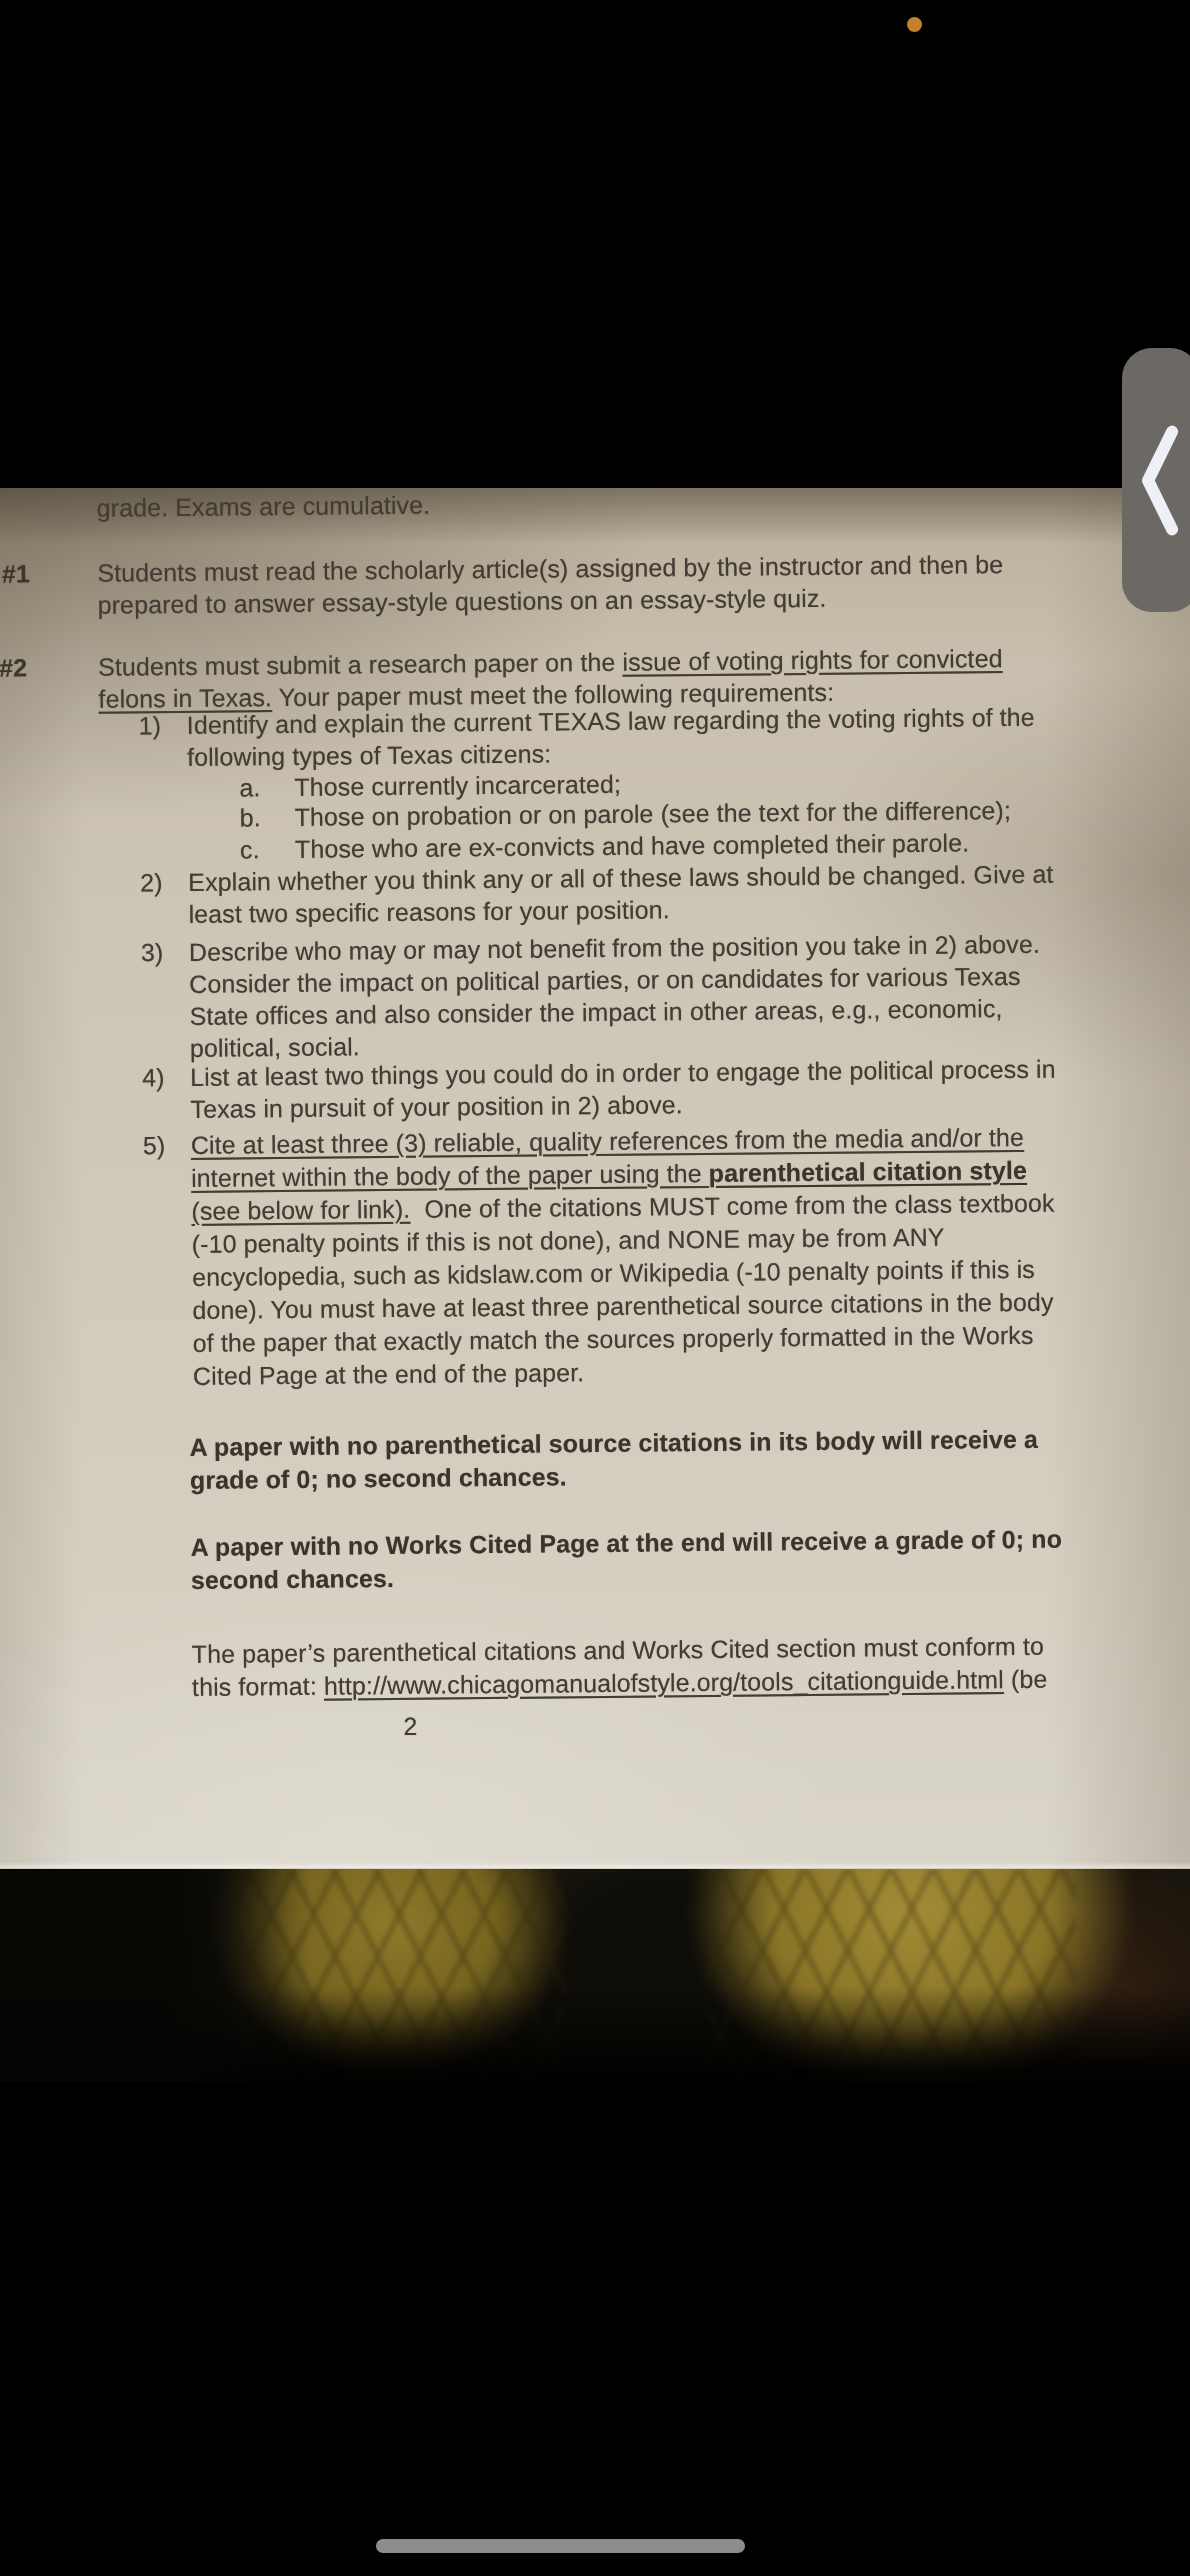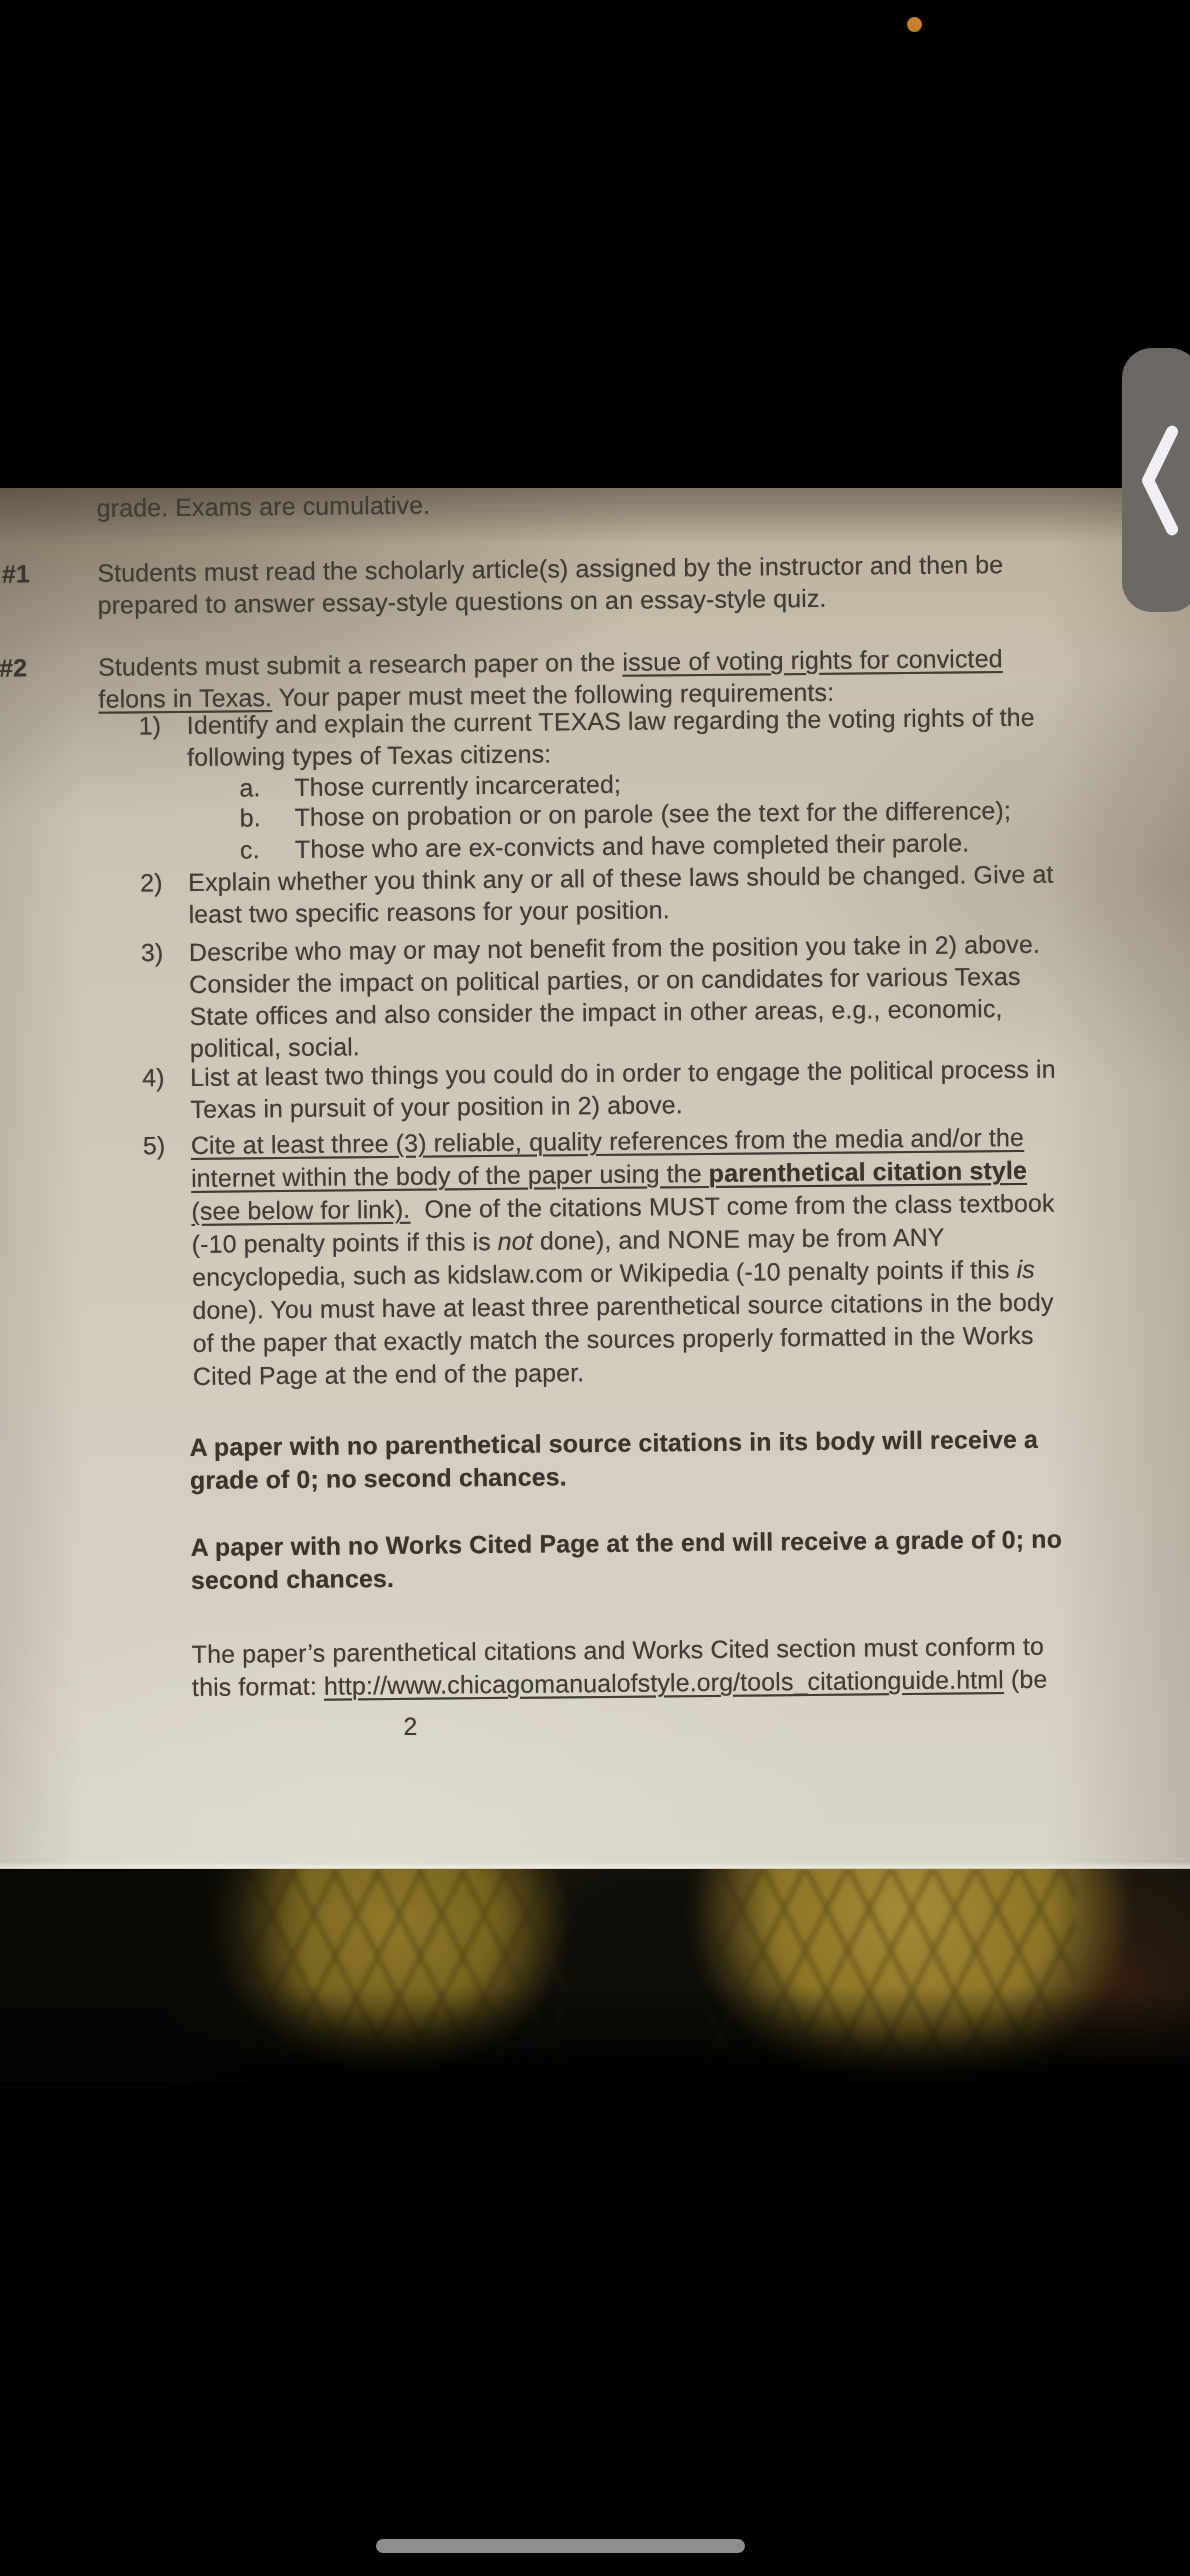--- a/index.html
+++ b/index.html
@@ -27,21 +27,21 @@
   #textlayer{position:absolute;left:0;top:0;width:1191px;height:1868px;
     transform:rotate(-0.55deg);transform-origin:50% 40%;
     color:#423c34;font-size:25px;letter-spacing:0.1px;}
   .block{position:absolute;white-space:nowrap;line-height:32px;
     text-shadow:0 0 0.9px rgba(66,60,52,0.55);}
   .block .num{position:absolute;}
   .hash{position:absolute;font-weight:700;line-height:32px;color:#3c362e;
     text-shadow:0 0 0.9px rgba(66,60,52,0.55);}
   .u{text-decoration:underline;text-decoration-thickness:1.9px;text-underline-offset:3.7px;}
   .b{font-weight:700;color:#3a342c;}
-  .i{font-style:italic;}
+  .i{}
 
   
   #photo-strip{position:absolute;left:0;top:1869px;width:1191px;height:213px;background:#0c0b07;overflow:hidden;}
   #photo-inner{position:absolute;left:-11px;top:-11px;right:-11px;bottom:-11px;filter:blur(4.6px);
     background:
       radial-gradient(19% 85% at 33% 28%, #8f7a2b 0%, #77651f 45%, rgba(119,101,31,0) 78%),
       radial-gradient(23% 100% at 76% 22%, #a38c36 0%, #8a7527 50%, rgba(138,117,39,0) 80%),
       radial-gradient(16% 80% at 56% 60%, #0e0d08 0%, #0e0d08 60%, rgba(14,13,8,0) 85%),
       radial-gradient(18% 85% at 93% 55%, #301e10 0%, rgba(48,30,16,0) 75%),
       linear-gradient(180deg, #16140c, #0d0c08);}

